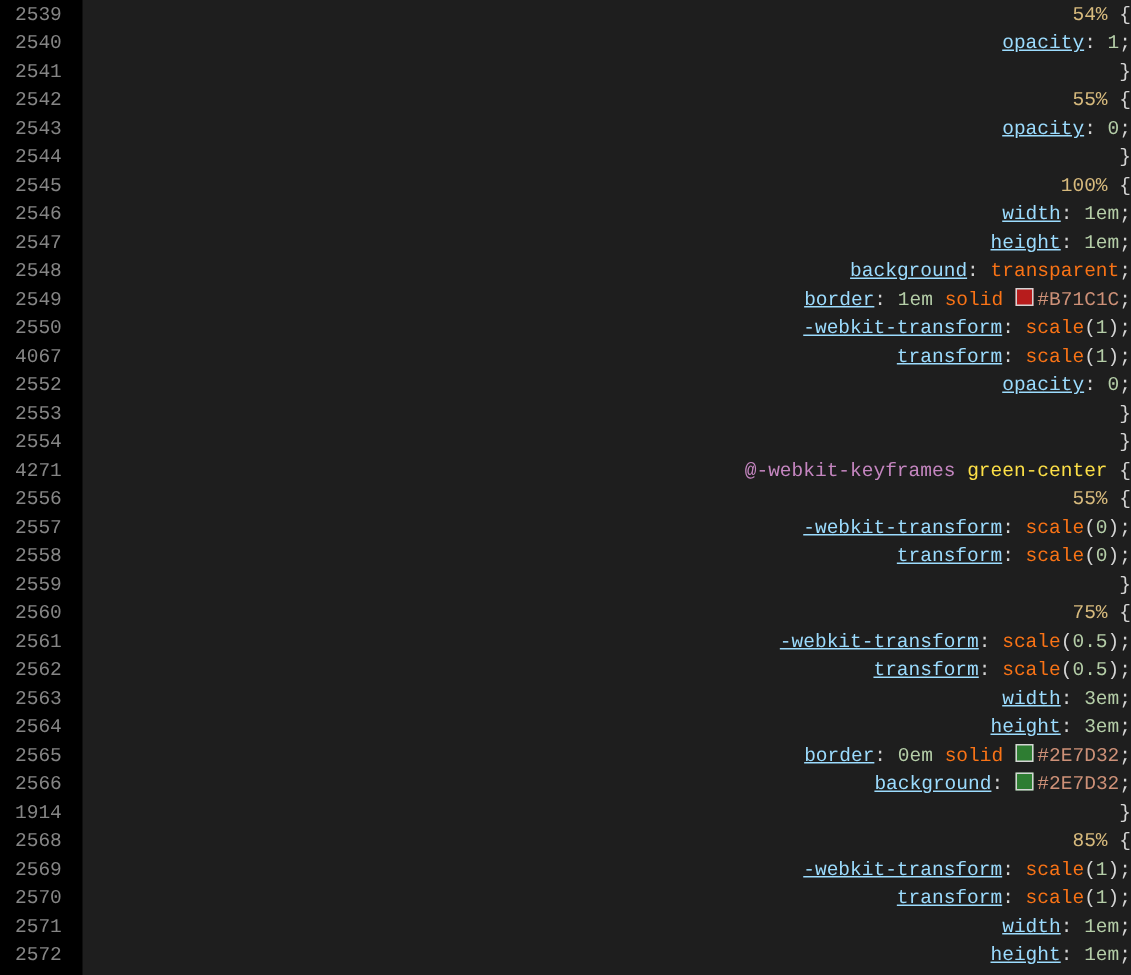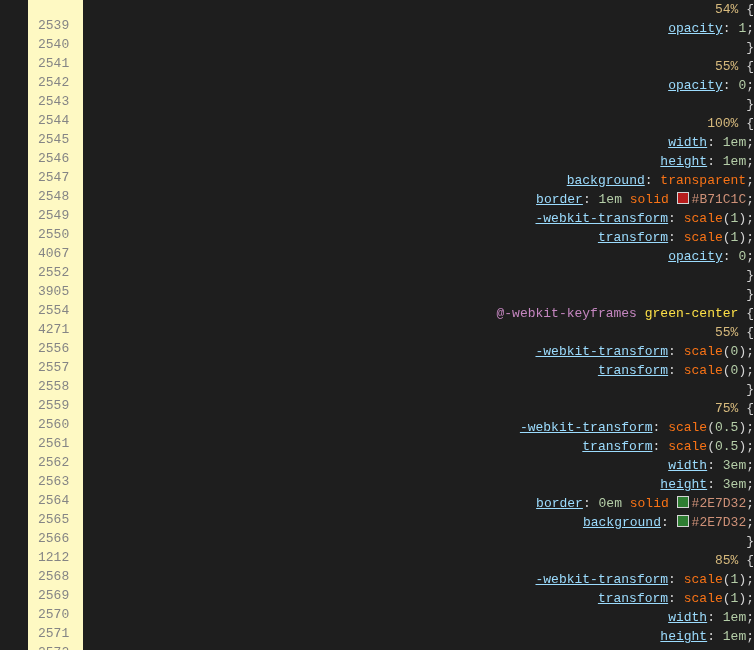--- a/index.html
+++ b/index.html
@@ -12,27 +12,26 @@
     color: #d4d4d4;
     overflow: hidden;
   }
   .editor {
     display: flex;
     width: 754px;
     height: 650px;
     overflow: hidden;
   }
   .gutter {
-    background: #fef9c3;
+    background: #000000;
     color: #858585;
     text-align: right;
-    padding: 16px 14px 0 10px;
+    padding: 0 14px 0 10px;
     user-select: none;
     flex-shrink: 0;
-    margin-left: 28px;
   }
   .gutter div {
     height: 19px;
   }
   .code {
     flex: 1;
     white-space: pre;
     padding: 0;
     text-align: right;
   }
@@ -69,35 +68,35 @@
       <div>2543</div>
       <div>2544</div>
       <div>2545</div>
       <div>2546</div>
       <div>2547</div>
       <div>2548</div>
       <div>2549</div>
       <div>2550</div>
       <div>4067</div>
       <div>2552</div>
-      <div>3905</div>
+      <div>2553</div>
       <div>2554</div>
       <div>4271</div>
       <div>2556</div>
       <div>2557</div>
       <div>2558</div>
       <div>2559</div>
       <div>2560</div>
       <div>2561</div>
       <div>2562</div>
       <div>2563</div>
       <div>2564</div>
       <div>2565</div>
       <div>2566</div>
-      <div>1212</div>
+      <div>1914</div>
       <div>2568</div>
       <div>2569</div>
       <div>2570</div>
       <div>2571</div>
       <div>2572</div>
     </div>
   <div class="code" id="code"><div class="line">    <span class="tok-selector">54%</span> <span class="tok-brace">{</span></div><div class="line">      <span class="tok-prop">opacity</span><span class="tok-punct">:</span> <span class="tok-num">1</span><span class="tok-punct">;</span></div><div class="line">    <span class="tok-brace">}</span></div><div class="line">    <span class="tok-selector">55%</span> <span class="tok-brace">{</span></div><div class="line">      <span class="tok-prop">opacity</span><span class="tok-punct">:</span> <span class="tok-num">0</span><span class="tok-punct">;</span></div><div class="line">    <span class="tok-brace">}</span></div><div class="line">    <span class="tok-selector">100%</span> <span class="tok-brace">{</span></div><div class="line">      <span class="tok-prop">width</span><span class="tok-punct">:</span> <span class="tok-num">1em</span><span class="tok-punct">;</span></div><div class="line">      <span class="tok-prop">height</span><span class="tok-punct">:</span> <span class="tok-num">1em</span><span class="tok-punct">;</span></div><div class="line">      <span class="tok-prop">background</span><span class="tok-punct">:</span> <span class="tok-ident">transparent</span><span class="tok-punct">;</span></div><div class="line">      <span class="tok-prop">border</span><span class="tok-punct">:</span> <span class="tok-num">1em</span> <span class="tok-ident">solid</span> <span class="swatch" style="background: rgb(183, 28, 28);"></span><span class="tok-color">#B71C1C</span><span class="tok-punct">;</span></div><div class="line">      <span class="tok-prop">-webkit-transform</span><span class="tok-punct">:</span> <span class="tok-ident">scale</span><span class="tok-punct">(</span><span class="tok-num">1</span><span class="tok-punct">)</span><span class="tok-punct">;</span></div><div class="line">              <span class="tok-prop">transform</span><span class="tok-punct">:</span> <span class="tok-ident">scale</span><span class="tok-punct">(</span><span class="tok-num">1</span><span class="tok-punct">)</span><span class="tok-punct">;</span></div><div class="line">      <span class="tok-prop">opacity</span><span class="tok-punct">:</span> <span class="tok-num">0</span><span class="tok-punct">;</span></div><div class="line">    <span class="tok-brace">}</span></div><div class="line">  <span class="tok-brace">}</span></div><div class="line">  <span class="tok-keyword">@-webkit-keyframes</span> <span class="tok-name">green-center</span> <span class="tok-brace">{</span></div><div class="line">    <span class="tok-selector">55%</span> <span class="tok-brace">{</span></div><div class="line">      <span class="tok-prop">-webkit-transform</span><span class="tok-punct">:</span> <span class="tok-ident">scale</span><span class="tok-punct">(</span><span class="tok-num">0</span><span class="tok-punct">)</span><span class="tok-punct">;</span></div><div class="line">              <span class="tok-prop">transform</span><span class="tok-punct">:</span> <span class="tok-ident">scale</span><span class="tok-punct">(</span><span class="tok-num">0</span><span class="tok-punct">)</span><span class="tok-punct">;</span></div><div class="line">    <span class="tok-brace">}</span></div><div class="line">    <span class="tok-selector">75%</span> <span class="tok-brace">{</span></div><div class="line">      <span class="tok-prop">-webkit-transform</span><span class="tok-punct">:</span> <span class="tok-ident">scale</span><span class="tok-punct">(</span><span class="tok-num">0.5</span><span class="tok-punct">)</span><span class="tok-punct">;</span></div><div class="line">              <span class="tok-prop">transform</span><span class="tok-punct">:</span> <span class="tok-ident">scale</span><span class="tok-punct">(</span><span class="tok-num">0.5</span><span class="tok-punct">)</span><span class="tok-punct">;</span></div><div class="line">      <span class="tok-prop">width</span><span class="tok-punct">:</span> <span class="tok-num">3em</span><span class="tok-punct">;</span></div><div class="line">      <span class="tok-prop">height</span><span class="tok-punct">:</span> <span class="tok-num">3em</span><span class="tok-punct">;</span></div><div class="line">      <span class="tok-prop">border</span><span class="tok-punct">:</span> <span class="tok-num">0em</span> <span class="tok-ident">solid</span> <span class="swatch" style="background: rgb(46, 125, 50);"></span><span class="tok-color">#2E7D32</span><span class="tok-punct">;</span></div><div class="line">      <span class="tok-prop">background</span><span class="tok-punct">:</span> <span class="swatch" style="background: rgb(46, 125, 50);"></span><span class="tok-color">#2E7D32</span><span class="tok-punct">;</span></div><div class="line">    <span class="tok-brace">}</span></div><div class="line">    <span class="tok-selector">85%</span> <span class="tok-brace">{</span></div><div class="line">      <span class="tok-prop">-webkit-transform</span><span class="tok-punct">:</span> <span class="tok-ident">scale</span><span class="tok-punct">(</span><span class="tok-num">1</span><span class="tok-punct">)</span><span class="tok-punct">;</span></div><div class="line">              <span class="tok-prop">transform</span><span class="tok-punct">:</span> <span class="tok-ident">scale</span><span class="tok-punct">(</span><span class="tok-num">1</span><span class="tok-punct">)</span><span class="tok-punct">;</span></div><div class="line">      <span class="tok-prop">width</span><span class="tok-punct">:</span> <span class="tok-num">1em</span><span class="tok-punct">;</span></div><div class="line">      <span class="tok-prop">height</span><span class="tok-punct">:</span> <span class="tok-num">1em</span><span class="tok-punct">;</span></div></div>
 </div>
 
 </body></html>

